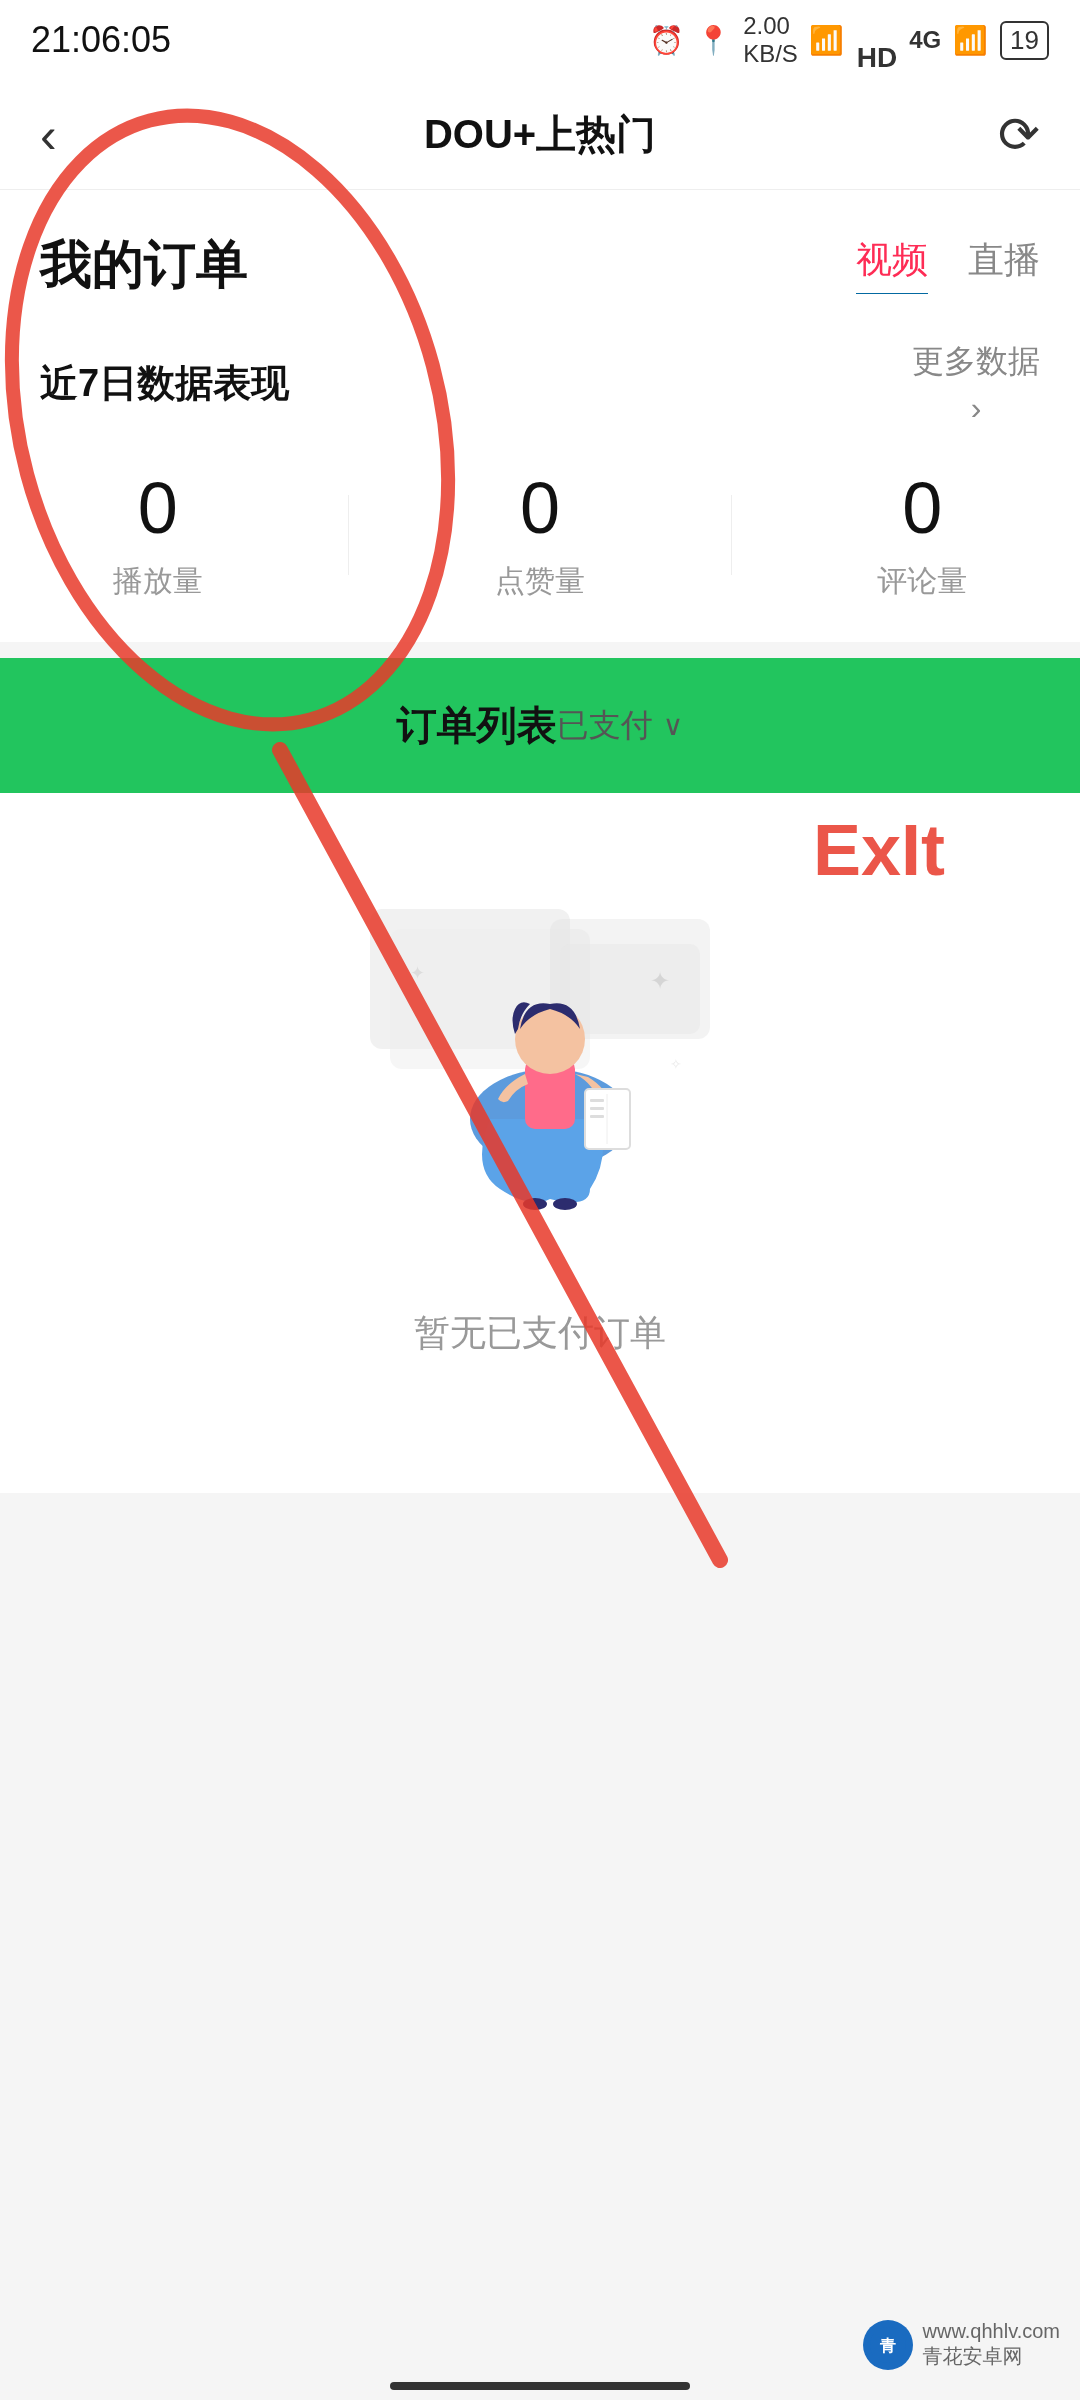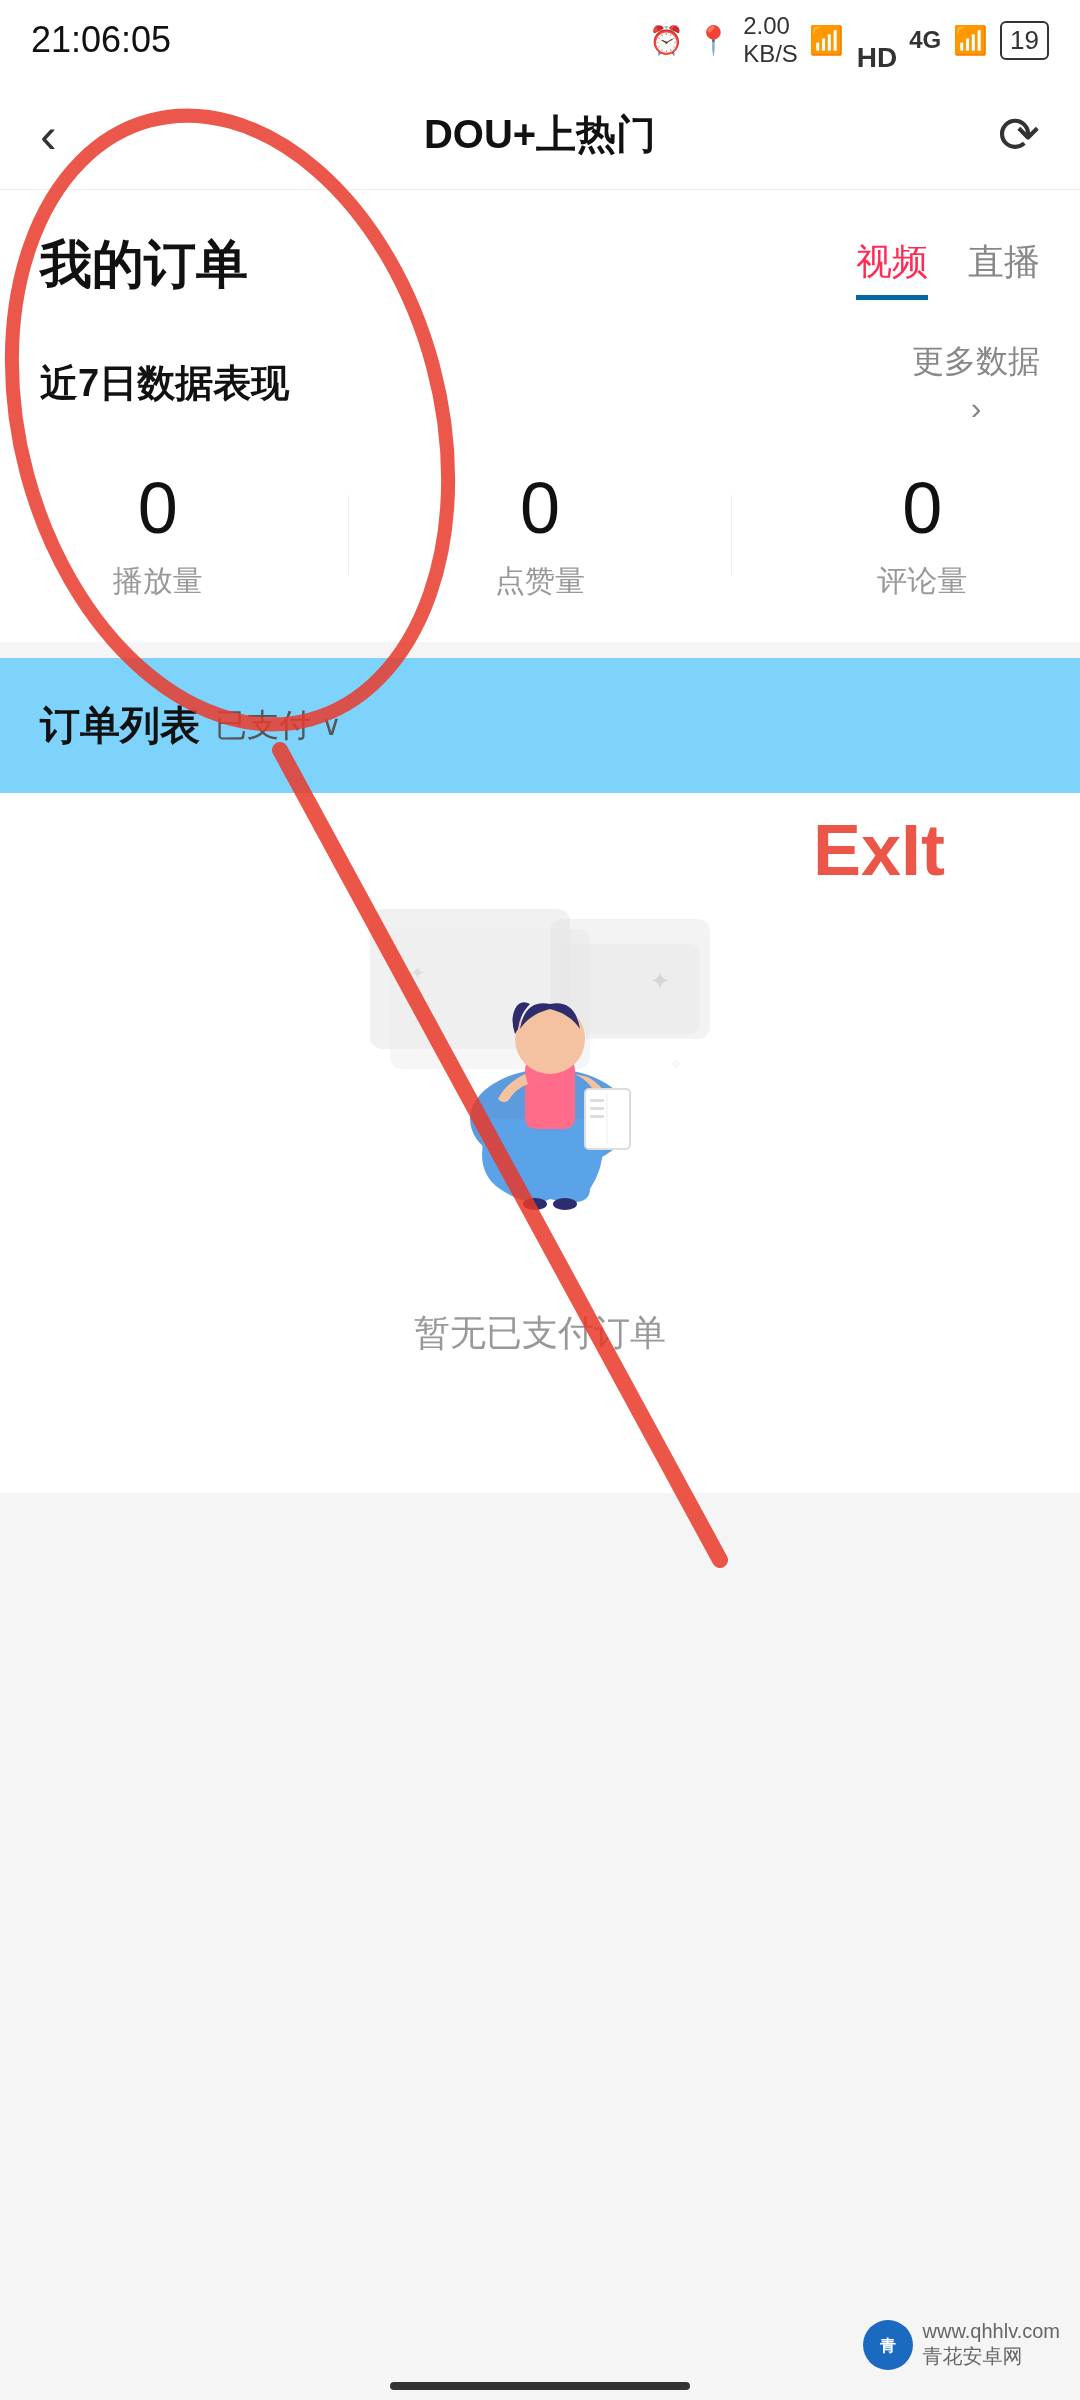--- a/index.html
+++ b/index.html
@@ -79,41 +79,41 @@
     .content {
       width: 100%;
       background: #f5f5f5;
     }
 
     
     .orders-header {
       background: #fff;
       padding: 40px 40px 0 40px;
       display: flex;
-      align-items: flex-end;
+      align-items: center;
       justify-content: space-between;
     }
     .orders-title {
       font-size: 52px;
       font-weight: 700;
       color: #111;
     }
     .tab-group {
       display: flex;
       gap: 40px;
     }
     .tab-item {
       font-size: 36px;
       color: #888;
       cursor: pointer;
       padding-bottom: 8px;
     }
     .tab-item.active {
       color: #fe2c55;
-      border-bottom: 5px solid #0369a1;
+      border-bottom: 1px solid #0369a1;
     }
 
     
     .stats-card {
       background: #fff;
       margin: 0 0 16px 0;
       padding: 40px 40px 40px 40px;
     }
     .stats-header {
       display: flex;
@@ -157,27 +157,26 @@
     }
     .stat-divider {
       width: 1px;
       height: 80px;
       background: #eee;
       align-self: center;
     }
 
     
     .order-list-header {
-      background: #7dd3fc;
+      background: #22c55e;
       padding: 40px 40px;
       display: flex;
       align-items: center;
-      justify-content: flex-start;
+      justify-content: center;
       margin-top: 16px;
-      gap: 15px;
     }
     .order-list-title {
       font-size: 40px;
       font-weight: 600;
       color: #111;
     }
     .order-filter {
       display: flex;
       align-items: center;
       gap: 10px;

